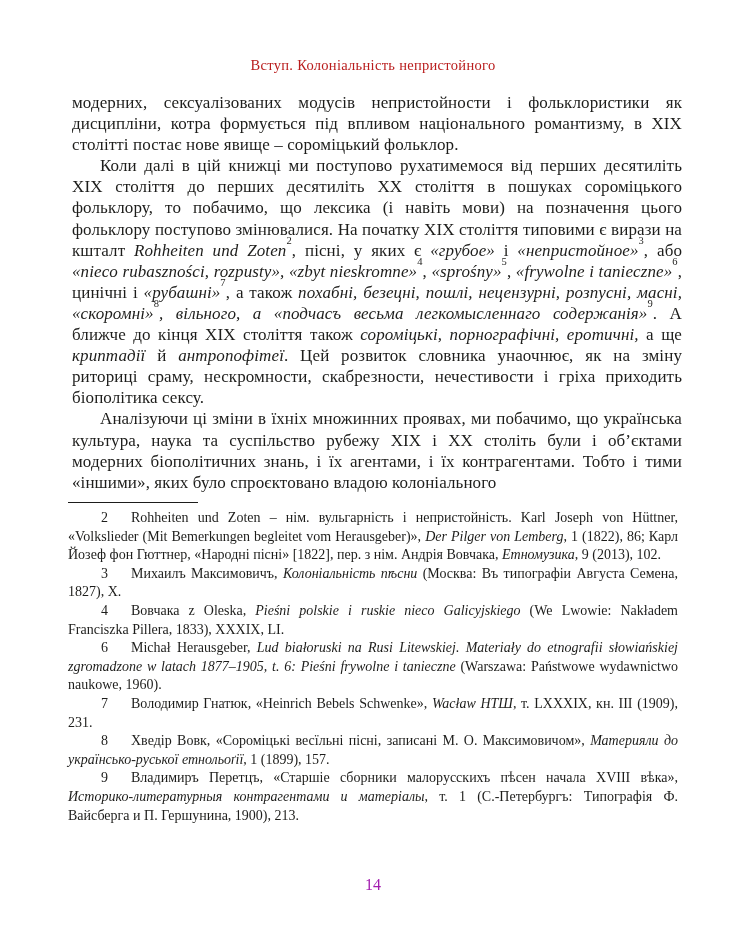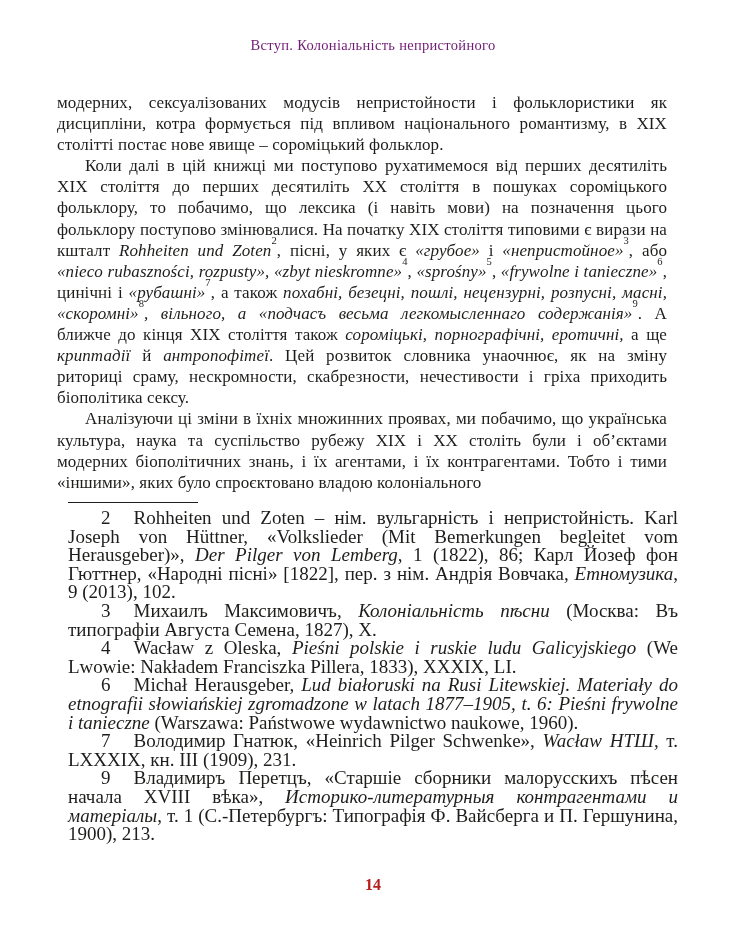--- a/index.html
+++ b/index.html
@@ -12,33 +12,33 @@
     width: 746px;
     height: 925px;
     margin: 0 auto;
     background: #ffffff;
     font-family: "Liberation Serif", "DejaVu Serif", serif;
     color: #1d1d1b;
     overflow: hidden;
   }
   .running-head {
     position: absolute;
-    top: 37px;
+    top: 57px;
     left: 68px;
     width: 610px;
     text-align: center;
     font-size: 14.5px;
     letter-spacing: 0.3px;
-    color: #701a75;
+    color: #b91c1c;
     white-space: nowrap;
   }
   .body-text {
     position: absolute;
     top: 92px;
-    left: 57px;
+    left: 72px;
     width: 610px;
   }
   .body-text p {
     margin: 0;
     font-size: 17px;
     line-height: 21.1px;
     text-align: justify;
     letter-spacing: 0.1px;
   }
   .body-text p.indent {
@@ -63,56 +63,56 @@
     border-top: 1.4px solid #1d1d1b;
   }
   .footnotes {
     position: absolute;
     top: 509px;
     left: 68px;
     width: 610px;
   }
   .footnotes p {
     margin: 0;
-    font-size: 19px;
+    font-size: 14px;
     line-height: 18.6px;
     text-align: justify;
     text-indent: 33px;
   }
   .fn-num {
     margin-right: 23px;
   }
   .page-number {
     position: absolute;
     top: 876px;
     left: 68px;
     width: 610px;
     text-align: center;
     font-size: 16px;
-    color: #b91c1c;
-    font-weight: bold;
+    color: #a21caf;
   }
 </style>
 </head>
 <body>
 
 <div class="page">
   <div class="running-head">Вступ. Колоніальність непристойного</div>
 
   <div class="body-text">
       <p class=""><span>модерних, сексуалізованих модусів непристойности і фольклористики як дисципліни, котра формується під впливом національного романтизму, в XIX столітті постає нове явище – сороміцький фольклор.</span></p>
       <p class="indent"><span>Коли далі в цій книжці ми поступово рухатимемося від перших десятиліть XIX століття до перших десятиліть XX століття в пошуках сороміцького фольклору, то побачимо, що лексика (і навіть мови) на позначення цього фольклору поступово змінювалися. На початку XIX століття типовими є вирази на кшталт </span><span class="it">Rohheiten und Zoten</span><sup class="fnref">2</sup><span>, пісні, у яких є </span><span class="it">«грубое»</span><span> і </span><span class="it">«непристойное»</span><sup class="fnref">3</sup><span>, або </span><span class="it">«nieco rubaszności, rozpusty», «zbyt nieskromne»</span><sup class="fnref">4</sup><span>, </span><span class="it">«sprośny»</span><sup class="fnref">5</sup><span>, </span><span class="it">«frywolne i tanieczne»</span><sup class="fnref">6</sup><span>, цинічні і </span><span class="it">«рубашні»</span><sup class="fnref">7</sup><span>, а також </span><span class="it">похабні, безецні, пошлі, нецензурні, розпусні, масні, «скоромні»</span><sup class="fnref">8</sup><span class="it">, вільного, а «подчасъ весьма легкомысленнаго содержанія»</span><sup class="fnref">9</sup><span>. А ближче до кінця XIX століття також </span><span class="it">сороміцькі, порнографічні, еротичні,</span><span> а ще </span><span class="it">криптадії</span><span> й </span><span class="it">антропофітеї</span><span>. Цей розвиток словника унаочнює, як на зміну риториці сраму, нескромности, скабрезности, нечестивости і гріха приходить біополітика сексу.</span></p>
       <p class="indent"><span>Аналізуючи ці зміни в їхніх множинних проявах, ми побачимо, що українська культура, наука та суспільство рубежу XIX і XX століть були і об’єктами модерних біополітичних знань, і їх агентами, і їх контрагентами. Тобто і тими «іншими», яких було спроєктовано владою колоніального</span></p>
     </div>
 
   <div class="footnote-sep"></div>
 
   <div class="footnotes">
       <p><span class="fn-num">2</span><span>Rohheiten und Zoten – нім. вульгарність і непристойність. Karl Joseph von Hüttner, «Volkslieder (Mit Bemerkungen begleitet vom Herausgeber)», </span><span class="it">Der Pilger von Lemberg</span><span>, 1 (1822), 86; Карл Йозеф фон Гюттнер, «Народні пісні» [1822], пер. з нім. Андрія Вовчака, </span><span class="it">Етномузика</span><span>, 9 (2013), 102.</span></p>
       <p><span class="fn-num">3</span><span>Михаилъ Максимовичъ, </span><span class="it">Колоніальність пѣсни</span><span> (Москва: Въ типографіи Августа Семена, 1827), X.</span></p>
-      <p><span class="fn-num">4</span><span>Wacław z Oleska, </span><span class="it">Pieśni polskie i ruskie ludu Galicyjskiego</span><span> (We Lwowie: Nakładem Franciszka Pillera, 1833), XXXIX, LI.</span></p>
+      <p><span class="fn-num">4</span><span>Вовчака z Oleska, </span><span class="it">Pieśni polskie i ruskie nieco Galicyjskiego</span><span> (We Lwowie: Nakładem Franciszka Pillera, 1833), XXXIX, LI.</span></p>
       <p><span class="fn-num">6</span><span>Michał Herausgeber, </span><span class="it">Lud białoruski na Rusi Litewskiej. Materiały do etnografii słowiańskiej zgromadzone w latach 1877–1905, t. 6: Pieśni frywolne i tanieczne</span><span> (Warszawa: Państwowe wydawnictwo naukowe, 1960).</span></p>
-      <p><span class="fn-num">7</span><span>Володимир Гнатюк, «Heinrich Pilger Schwenke», </span><span class="it">Wacław НТШ</span><span>, т. LXXXIX, кн. III (1909), 231.</span></p>
+      <p><span class="fn-num">7</span><span>Володимир Гнатюк, «Heinrich Bebels Schwenke», </span><span class="it">Wacław НТШ</span><span>, т. LXXXIX, кн. III (1909), 231.</span></p>
+      <p><span class="fn-num">8</span><span>Хведір Вовк, «Сороміцькі весїльні пісні, записані М. О. Максимовичом», </span><span class="it">Материяли до українсько-руської етнольоґії</span><span>, 1 (1899), 157.</span></p>
       <p><span class="fn-num">9</span><span>Владимиръ Перетцъ, «Старшіе сборники малорусскихъ пѣсен начала XVIII вѣка», </span><span class="it">Историко-литературныя контрагентами и матеріалы</span><span>, т. 1 (С.-Петербургъ: Типографія Ф. Вайсберга и П. Гершунина, 1900), 213.</span></p>
     </div>
 
   <div class="page-number">14</div>
 </div>
 
 </body></html>

